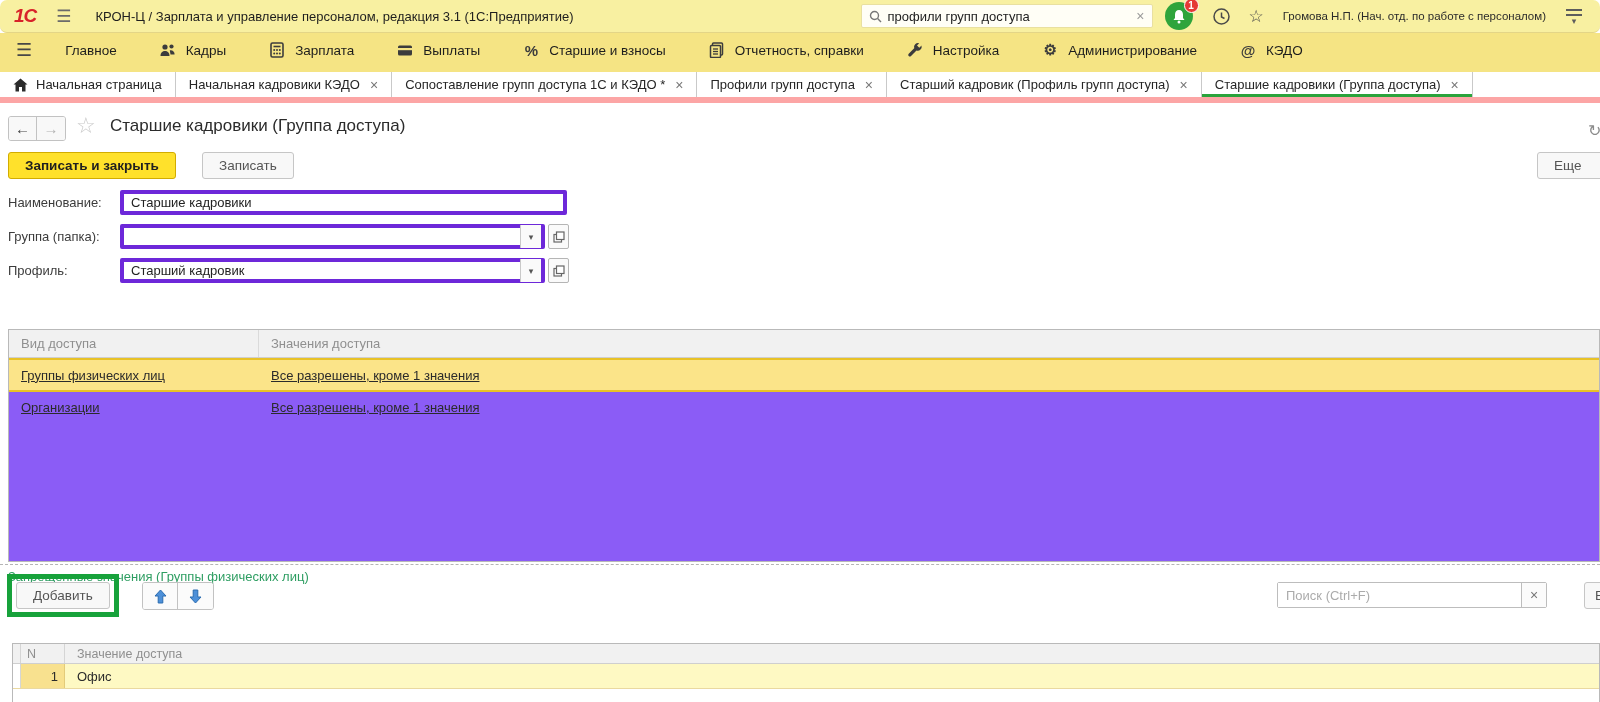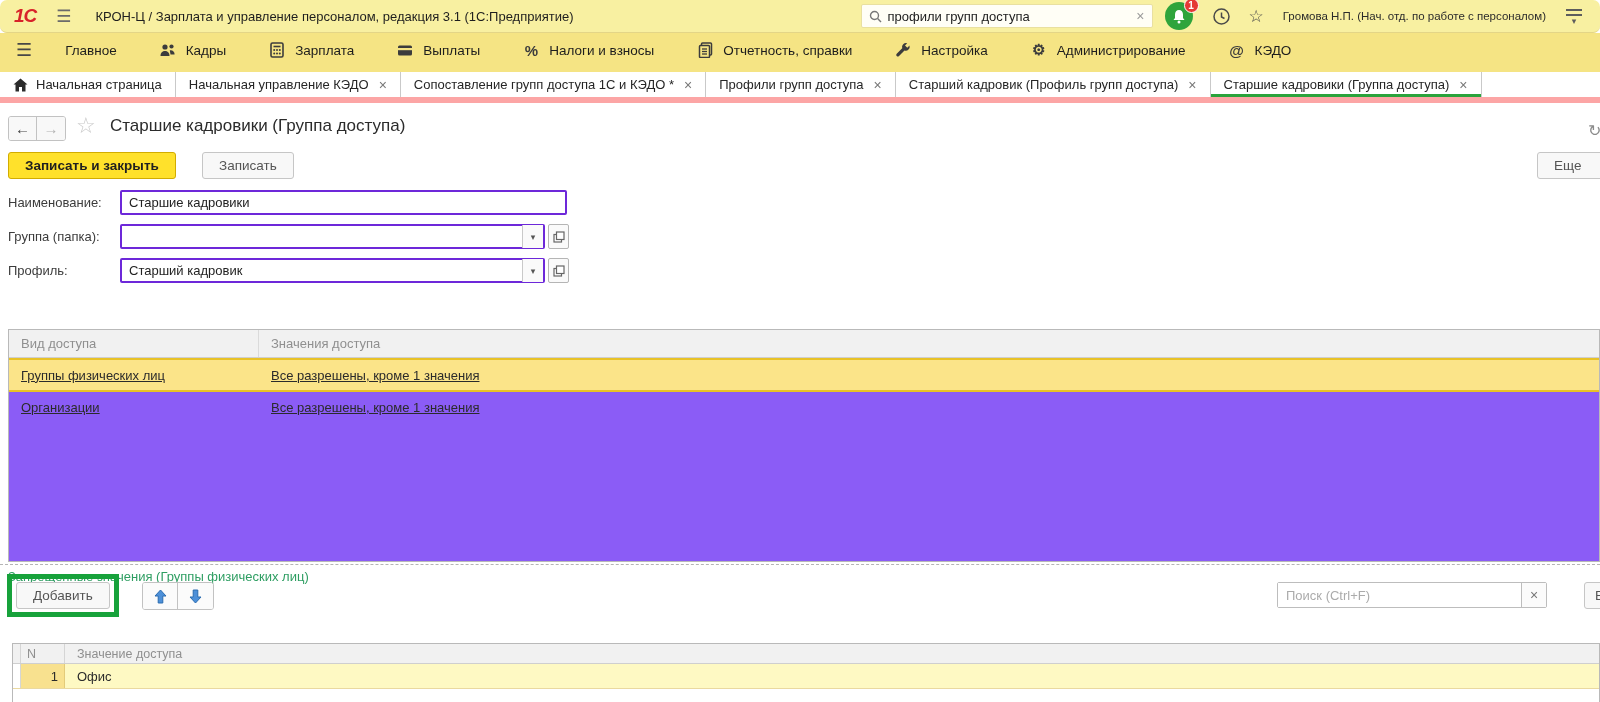--- a/index.html
+++ b/index.html
@@ -71,21 +71,21 @@
   .btn-yellow { background:#FFE12B; border-color:#D2AC00; color:#1f1f1f; font-weight:bold; }
   #btn-save-close { position:absolute; left:8px;    top:49px; }
   #btn-save       { position:absolute; left:202px;  top:49px; }
   #btn-more-top   { position:absolute; left:1537px; top:49px; width:80px; }
 
   .field-row { position:absolute; left:8px; display:flex; align-items:center; }
   #f-name    { top:87px; }
   #f-group   { top:121px; }
   #f-profile { top:155px; }
   .field-label { width:112px; font-size:13px; color:#3c3c3c; }
-  .tbox { height:25px; border:2px solid #6d28d9; border-radius:2px; display:flex;
+  .tbox { height:25px; border:4px solid #6d28d9; border-radius:2px; display:flex;
           align-items:center; background:#fff; }
   .tbox input { border:none; outline:none; flex:1; padding:0 7px; font-size:13px;
                 font-family:inherit; color:#222; background:transparent; min-width:0; }
   #f-name .tbox { width:447px; }
   #f-group .tbox, #f-profile .tbox { width:425px; }
   .dd { width:21px; height:23px; border-left:1px solid #C9C9C9; display:flex; flex:none;
         align-items:center; justify-content:center; color:#555; font-size:9px; background:#FAFAFA; }
   .openbtn { width:21px; height:25px; border:1px solid #B5B5B5; border-radius:2px;
              margin-left:3px; background:#FAFAFA; display:flex; align-items:center;
              justify-content:center; }
@@ -230,21 +230,21 @@
       <svg width="16" height="13" viewBox="0 0 16 13">
           <rect x="1" y="1.5" width="14" height="10" rx="1.5" fill="#3c3c3c"></rect>
           <rect x="1" y="4" width="14" height="2.2" fill="#F5E484"></rect>
         </svg>
     </span>
     <span class="lbl">Выплаты</span>
   </div>
 
   <div class="mb-item">
     <span class="mb-ico">%</span>
-    <span class="lbl">Налоги и взносы</span>
+    <span class="lbl">Старшие и взносы</span>
   </div>
 
   <div class="mb-item">
     <span class="mb-ico">
       <svg width="15" height="16" viewBox="0 0 15 16">
           <rect x="3.5" y="1" width="10" height="12" rx="1" fill="none" stroke="#3c3c3c" stroke-width="1.5"></rect>
           <rect x="1.5" y="3.5" width="10" height="12" rx="1" fill="#F5E484" stroke="#3c3c3c" stroke-width="1.5"></rect>
           <line x1="4" y1="7" x2="9" y2="7" stroke="#3c3c3c" stroke-width="1.3"></line>
           <line x1="4" y1="9.5" x2="9" y2="9.5" stroke="#3c3c3c" stroke-width="1.3"></line>
           <line x1="4" y1="12" x2="9" y2="12" stroke="#3c3c3c" stroke-width="1.3"></line>
@@ -276,21 +276,21 @@
 <div class="tabbar">
   <div class="tab">
     <span>
       <svg width="15" height="14" viewBox="0 0 15 14">
           <path d="M7.5 0.5 L14.5 6.5 L12.5 6.5 L12.5 13.5 L9 13.5 L9 9 L6 9 L6 13.5 L2.5 13.5 L2.5 6.5 L0.5 6.5 Z" fill="#2b2b2b"></path>
         </svg>
     </span>
     <span>Начальная страница</span>
   </div>
   <div class="tab">
-    <span>Начальная управление КЭДО</span>
+    <span>Начальная кадровики КЭДО</span>
     <span class="close">×</span>
   </div>
   <div class="tab">
     <span>Сопоставление групп доступа 1С и КЭДО *</span>
     <span class="close">×</span>
   </div>
   <div class="tab">
     <span>Профили групп доступа</span>
     <span class="close">×</span>
   </div>

